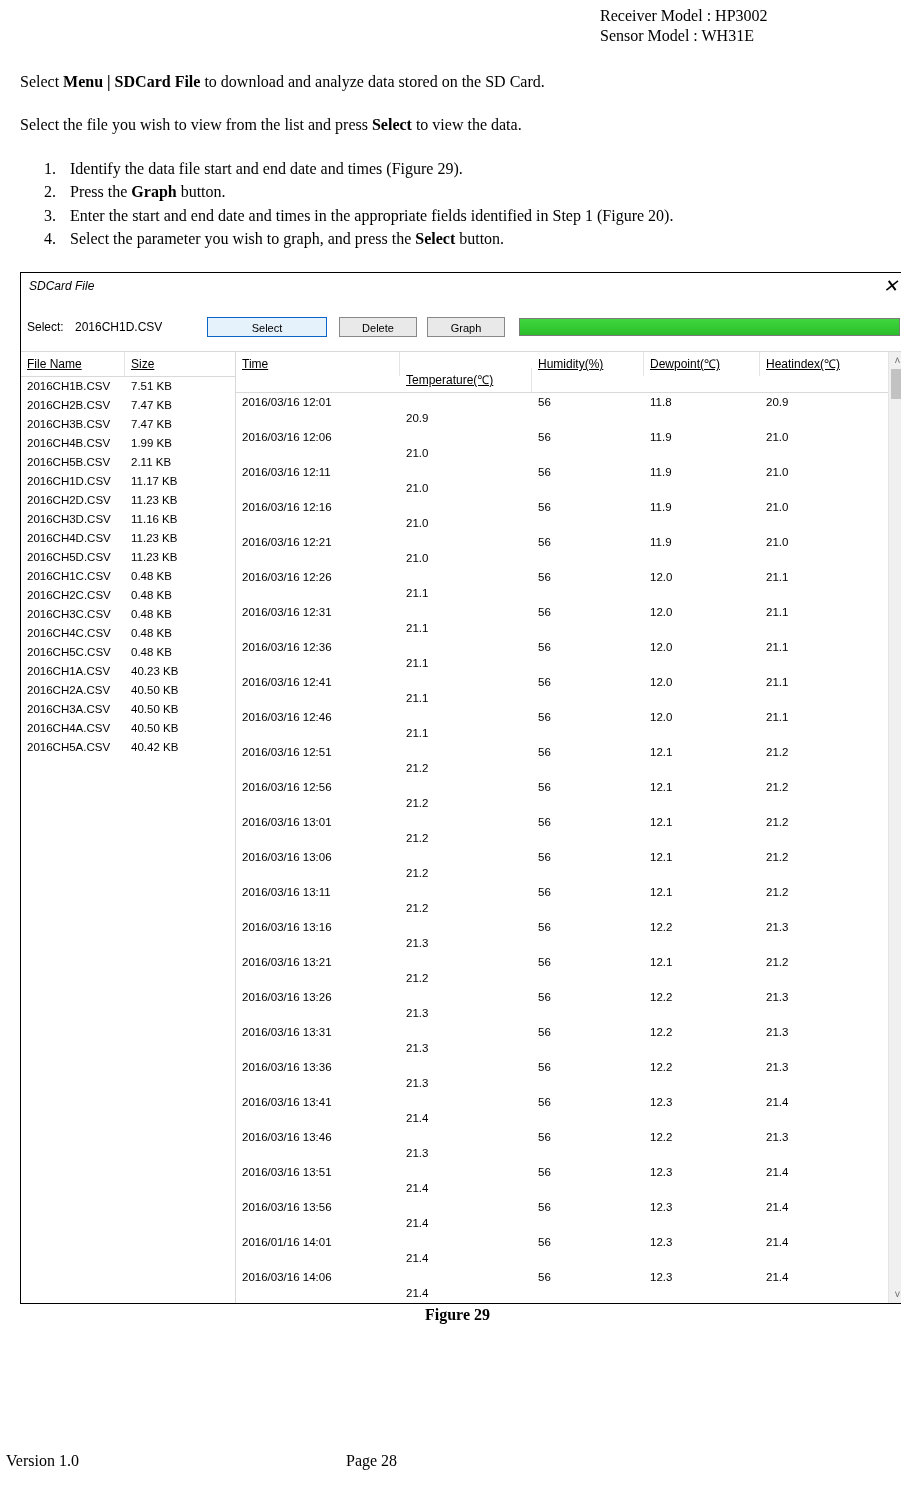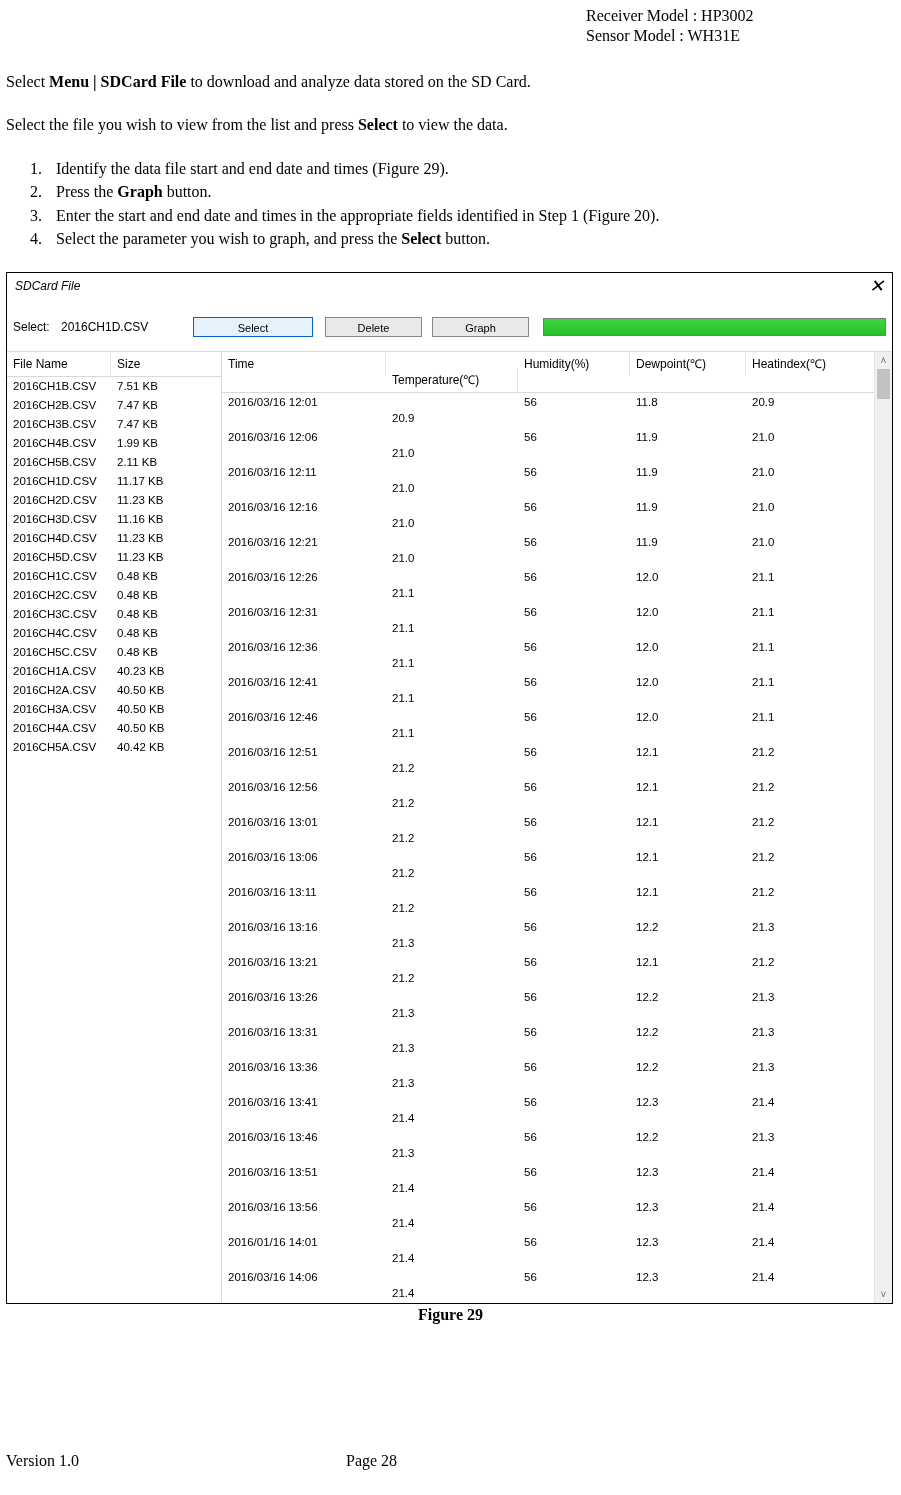--- a/index.html
+++ b/index.html
@@ -1,37 +1,37 @@
 <!DOCTYPE html>
 <html><head>
 <meta charset="utf-8">
 <style>
   html,body{margin:0;padding:0;background:#fff;color:#000;font-family:"Times New Roman",Times,serif;font-size:16px;}
-  .page{width:901px;min-height:1495px;position:relative;box-sizing:border-box;padding:6px 6px 0 6px;}
+  .page{width:901px;min-height:1495px;position:relative;box-sizing:border-box;padding:6px 6px 0 20px;}
   .hdr{font-size:16px;line-height:1.25;margin-bottom:26px;}
   .hdr > div{padding-left:580px;}
   .body p{margin:0 0 22px 0;line-height:1.3;}
   .body ol{margin:0 0 22px 40px;padding:0;}
   .body li{margin:0 0 2px 0;padding-left:10px;line-height:1.35;}
   b{font-weight:bold;}
   .figwrap{border:1px solid #000;width:887px;box-sizing:border-box;background:#fff;font-family:"Segoe UI",Tahoma,Arial,sans-serif;font-size:12px;color:#000;}
   .titlebar{display:flex;align-items:center;justify-content:space-between;padding:4px 8px 2px 8px;font-style:italic;}
   .titlebar .t{font-size:12px;}
   .titlebar .x{font-size:18px;font-weight:300;line-height:1;}
   .toolbar{display:flex;align-items:center;gap:0;padding:20px 6px 14px 6px;}
   .toolbar .lbl{width:48px;}
   .toolbar .sel{width:120px;margin-right:12px;}
-  .btn{display:inline-block;border:1px solid #888;background:#e9e9e9;text-align:center;height:20px;line-height:20px;width:97px;font-size:11px;margin-right:10px;box-sizing:border-box;}
+  .btn{display:inline-block;border:1px solid #888;background:#e9e9e9;text-align:center;height:20px;line-height:20px;width:78px;font-size:11px;margin-right:10px;box-sizing:border-box;}
   .btn.sel{border:1px solid #0a64c8;background:#e5f1fb;color:#000;}
   .progress{flex:1;height:18px;background:linear-gradient(#3fd63f,#2abf2a);border:1px solid #7a7a7a;margin-left:4px;box-sizing:border-box;}
   .lists{display:flex;position:relative;border-top:1px solid #d9d9d9;}
   .files{width:214px;border-right:1px solid #d9d9d9;}
   .datas{flex:1;}
   .grid .hdrow{display:flex;border-bottom:1px solid #d9d9d9;}
-  .grid .hdrow > div{padding:4px 6px;font-size:12px;color:#000;box-sizing:border-box;height:24px;line-height:16px;border-right:1px solid #e4e4e4;}
+  .grid .hdrow > div{padding:4px 6px;font-size:12px;color:#000;box-sizing:border-box;height:24px;line-height:16px;border-right:1px solid #e4e4e4;text-decoration:underline;}
   .grid .hdrow > div:last-child{border-right:none;}
   .grid .row{display:flex;}
   .grid .row > div{padding:2px 6px;font-size:11.5px;height:19px;line-height:15px;box-sizing:border-box;white-space:nowrap;overflow:hidden;}
   .files .c1{width:104px;}
   .files .c2{width:110px;}
   .datas .c1{width:164px;}
   .datas .c2{width:132px;margin-top:16px;}
   .datas .c3{width:112px;}
   .datas .c4{width:116px;}
   .datas .c5{width:110px;}

